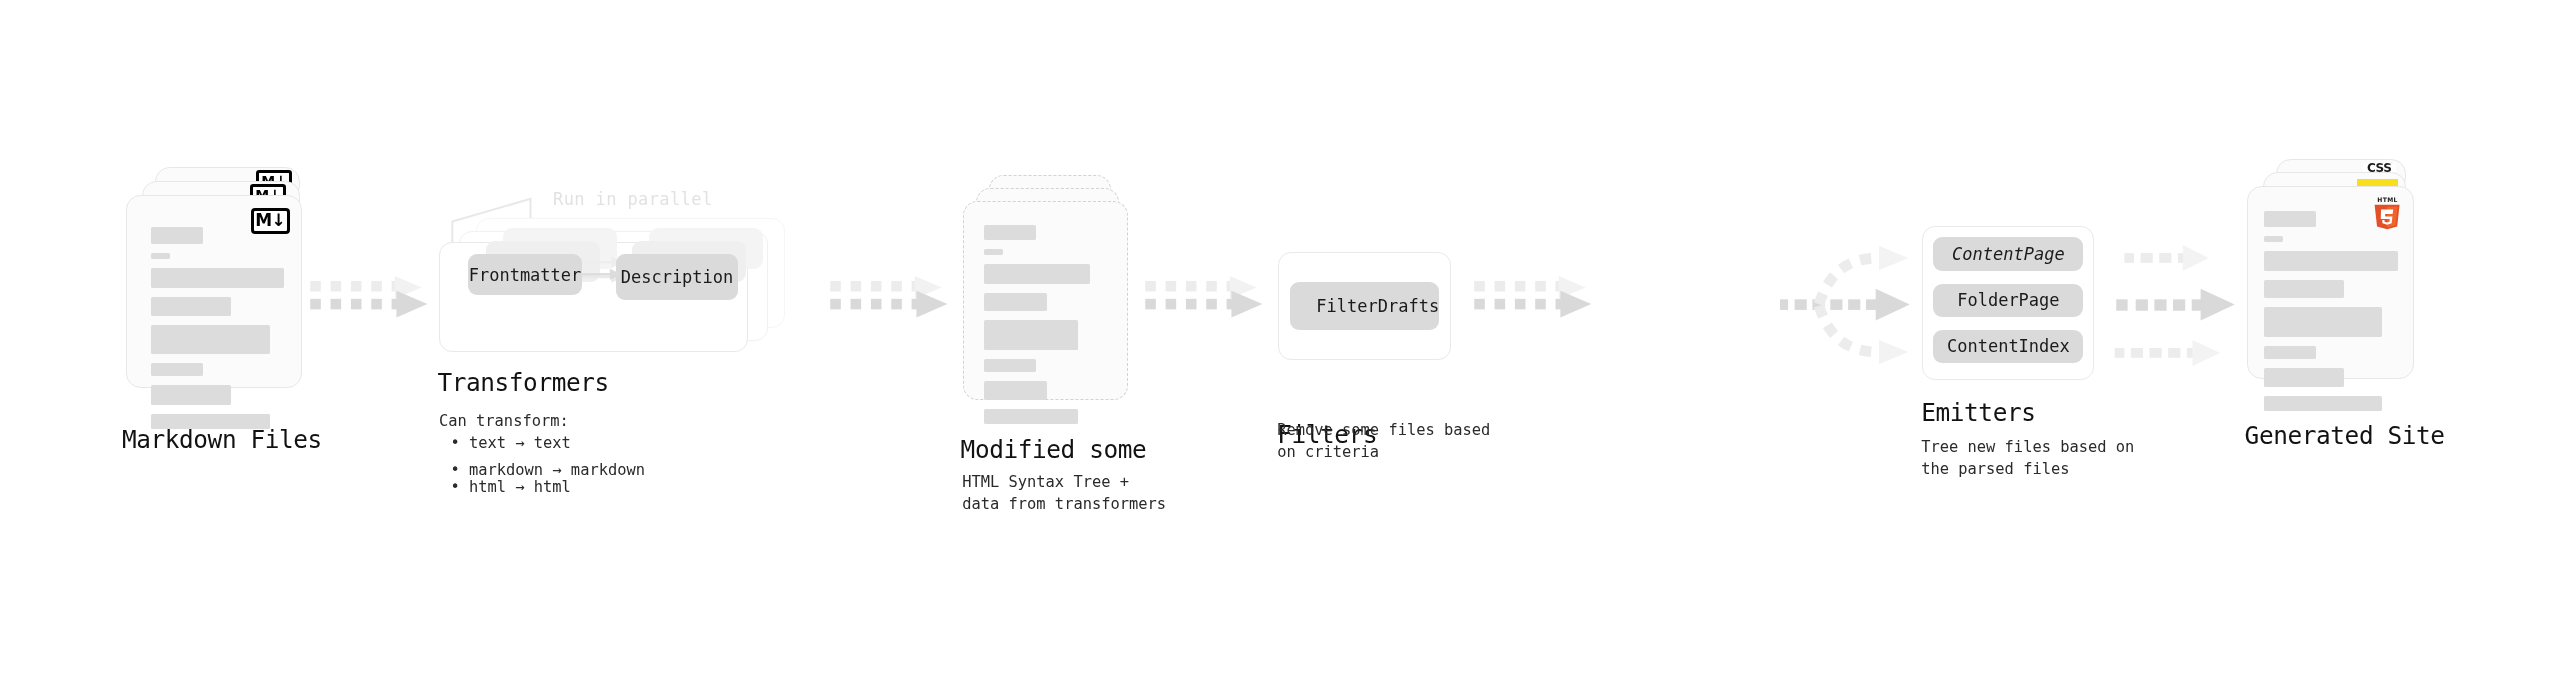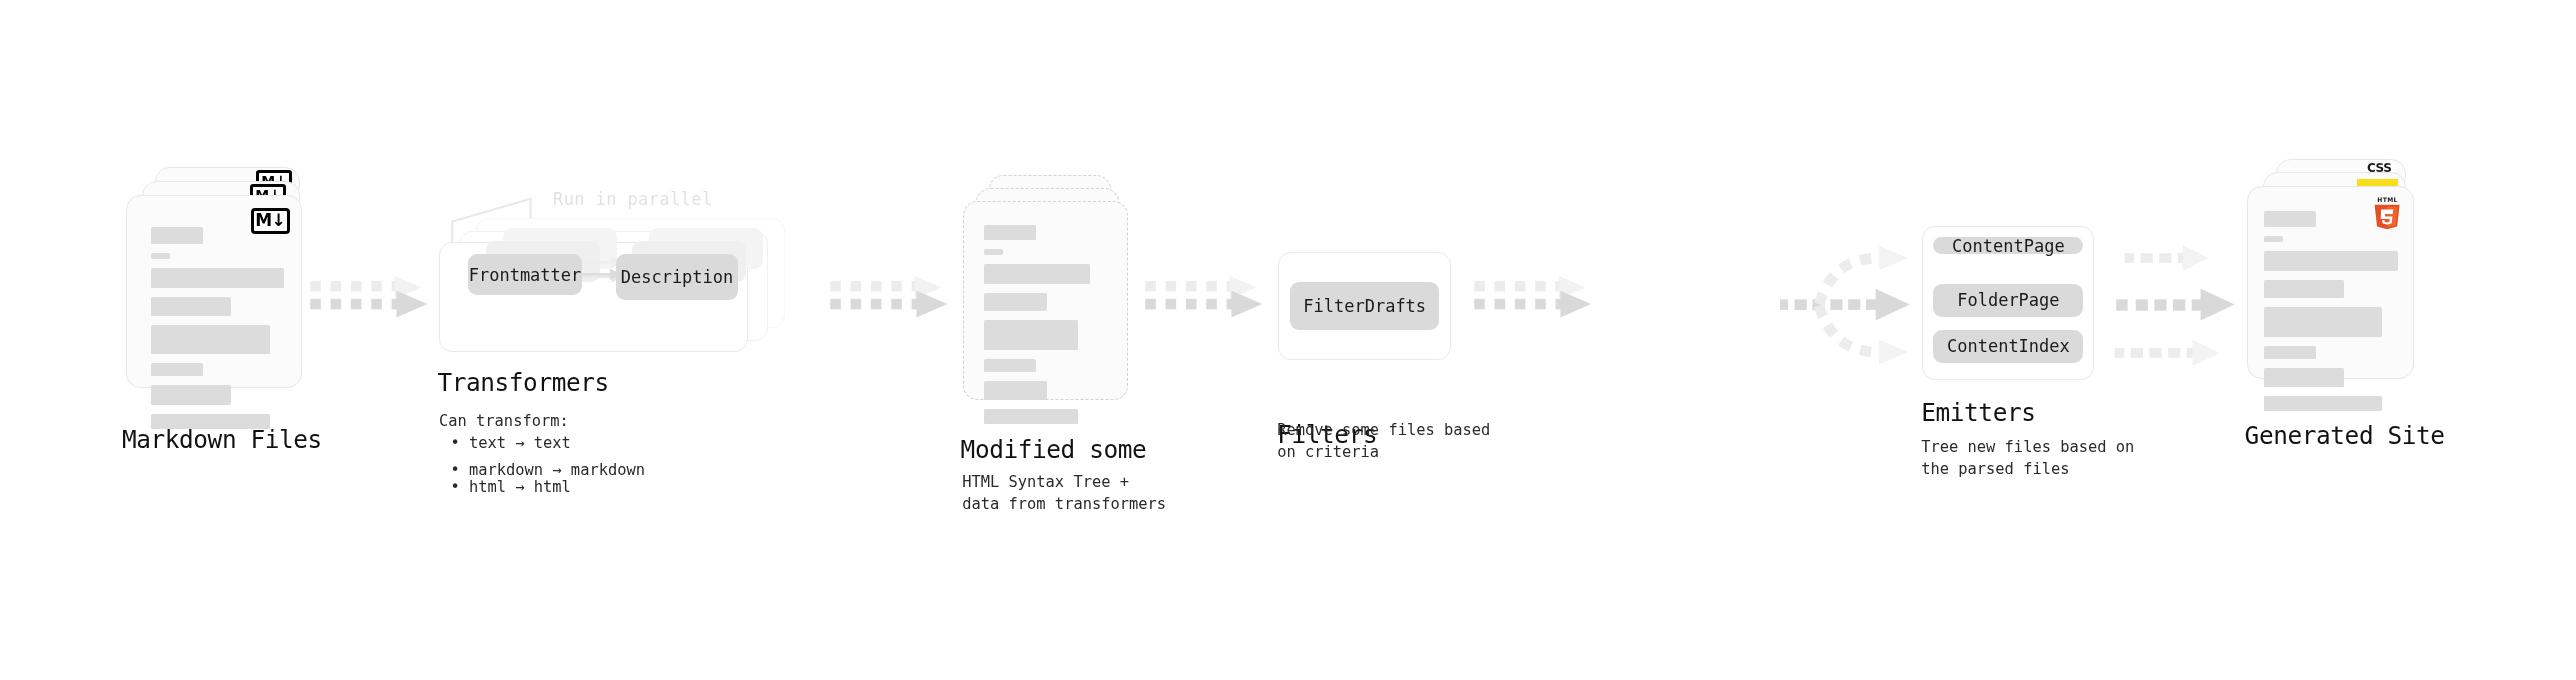--- a/index.html
+++ b/index.html
@@ -308,21 +308,21 @@
         <rect x="54" y="28" width="13" height="13"></rect>
           <rect x="79" y="28" width="13" height="13"></rect>
         <rect x="104" y="28" width="13" height="13"></rect>
       </g>
       <polygon points="110,18 148,34.5 110,51" fill="#d9d9d9"></polygon>
     </svg>
   </div>
 
   <div class="node" style="left:1278px; top:252px;">
     <div class="frame" style="left:0px; top:0px; width:173px; height:108px;"></div>
-    <div class="chip" style="left:12.2px; top:30px; width:149px; height:48px;">
+    <div class="chip" style="left:12.2px; top:30px; width:149px; height:48px;justify-content:flex-end;">
       <span>FilterDrafts</span>
     </div>
     <div class="title" style="left:-0.8px; top:130px;margin-top:38px;">Filters</div>
     <div class="caption" style="left:-0.8px; top:167px;">Remove some files based
 on criteria</div>
   </div>
 
   <div class="arrow" style="left:1471px; top:276px;">
     <svg width="130" height="57" viewBox="0 0 160 70">
       <g fill="#ececec">
@@ -358,21 +358,21 @@
       <polygon points="118,70 160,89.5 118,109" fill="#d9d9d9"></polygon>
       <path d="M48 89 C 62 46, 86 32, 124 32" fill="none" stroke="#ececec" stroke-width="13" stroke-dasharray="14 12"></path>
       <polygon points="122,17 158,32 122,47" fill="#f3f3f3"></polygon>
       <path d="M48 91 C 62 134, 86 148, 124 148" fill="none" stroke="#ececec" stroke-width="13" stroke-dasharray="14 12"></path>
       <polygon points="122,133 158,148 122,163" fill="#f3f3f3"></polygon>
     </svg>
   </div>
 
   <div class="node" style="left:1922px; top:226px;">
     <div class="frame" style="left:0px; top:0px; width:172px; height:154px;"></div>
-    <div class="chip" style="left:11.4px; top:11.4px; width:150px; height:17px;">
+    <div class="chip" style="left:11.4px; top:11.4px; width:150px; height:34px;font-style:italic;">
       <span>ContentPage</span>
     </div>
     <div class="chip" style="left:11.4px; top:58px; width:150px; height:32.5px;">
       <span>FolderPage</span>
     </div>
     <div class="chip" style="left:11.4px; top:104px; width:150px; height:32.5px;">
       <span>ContentIndex</span>
     </div>
     <div class="title" style="left:-0.8px; top:172px;">Emitters</div>
     <div class="caption" style="left:-0.8px; top:210px;">Tree new files based on

